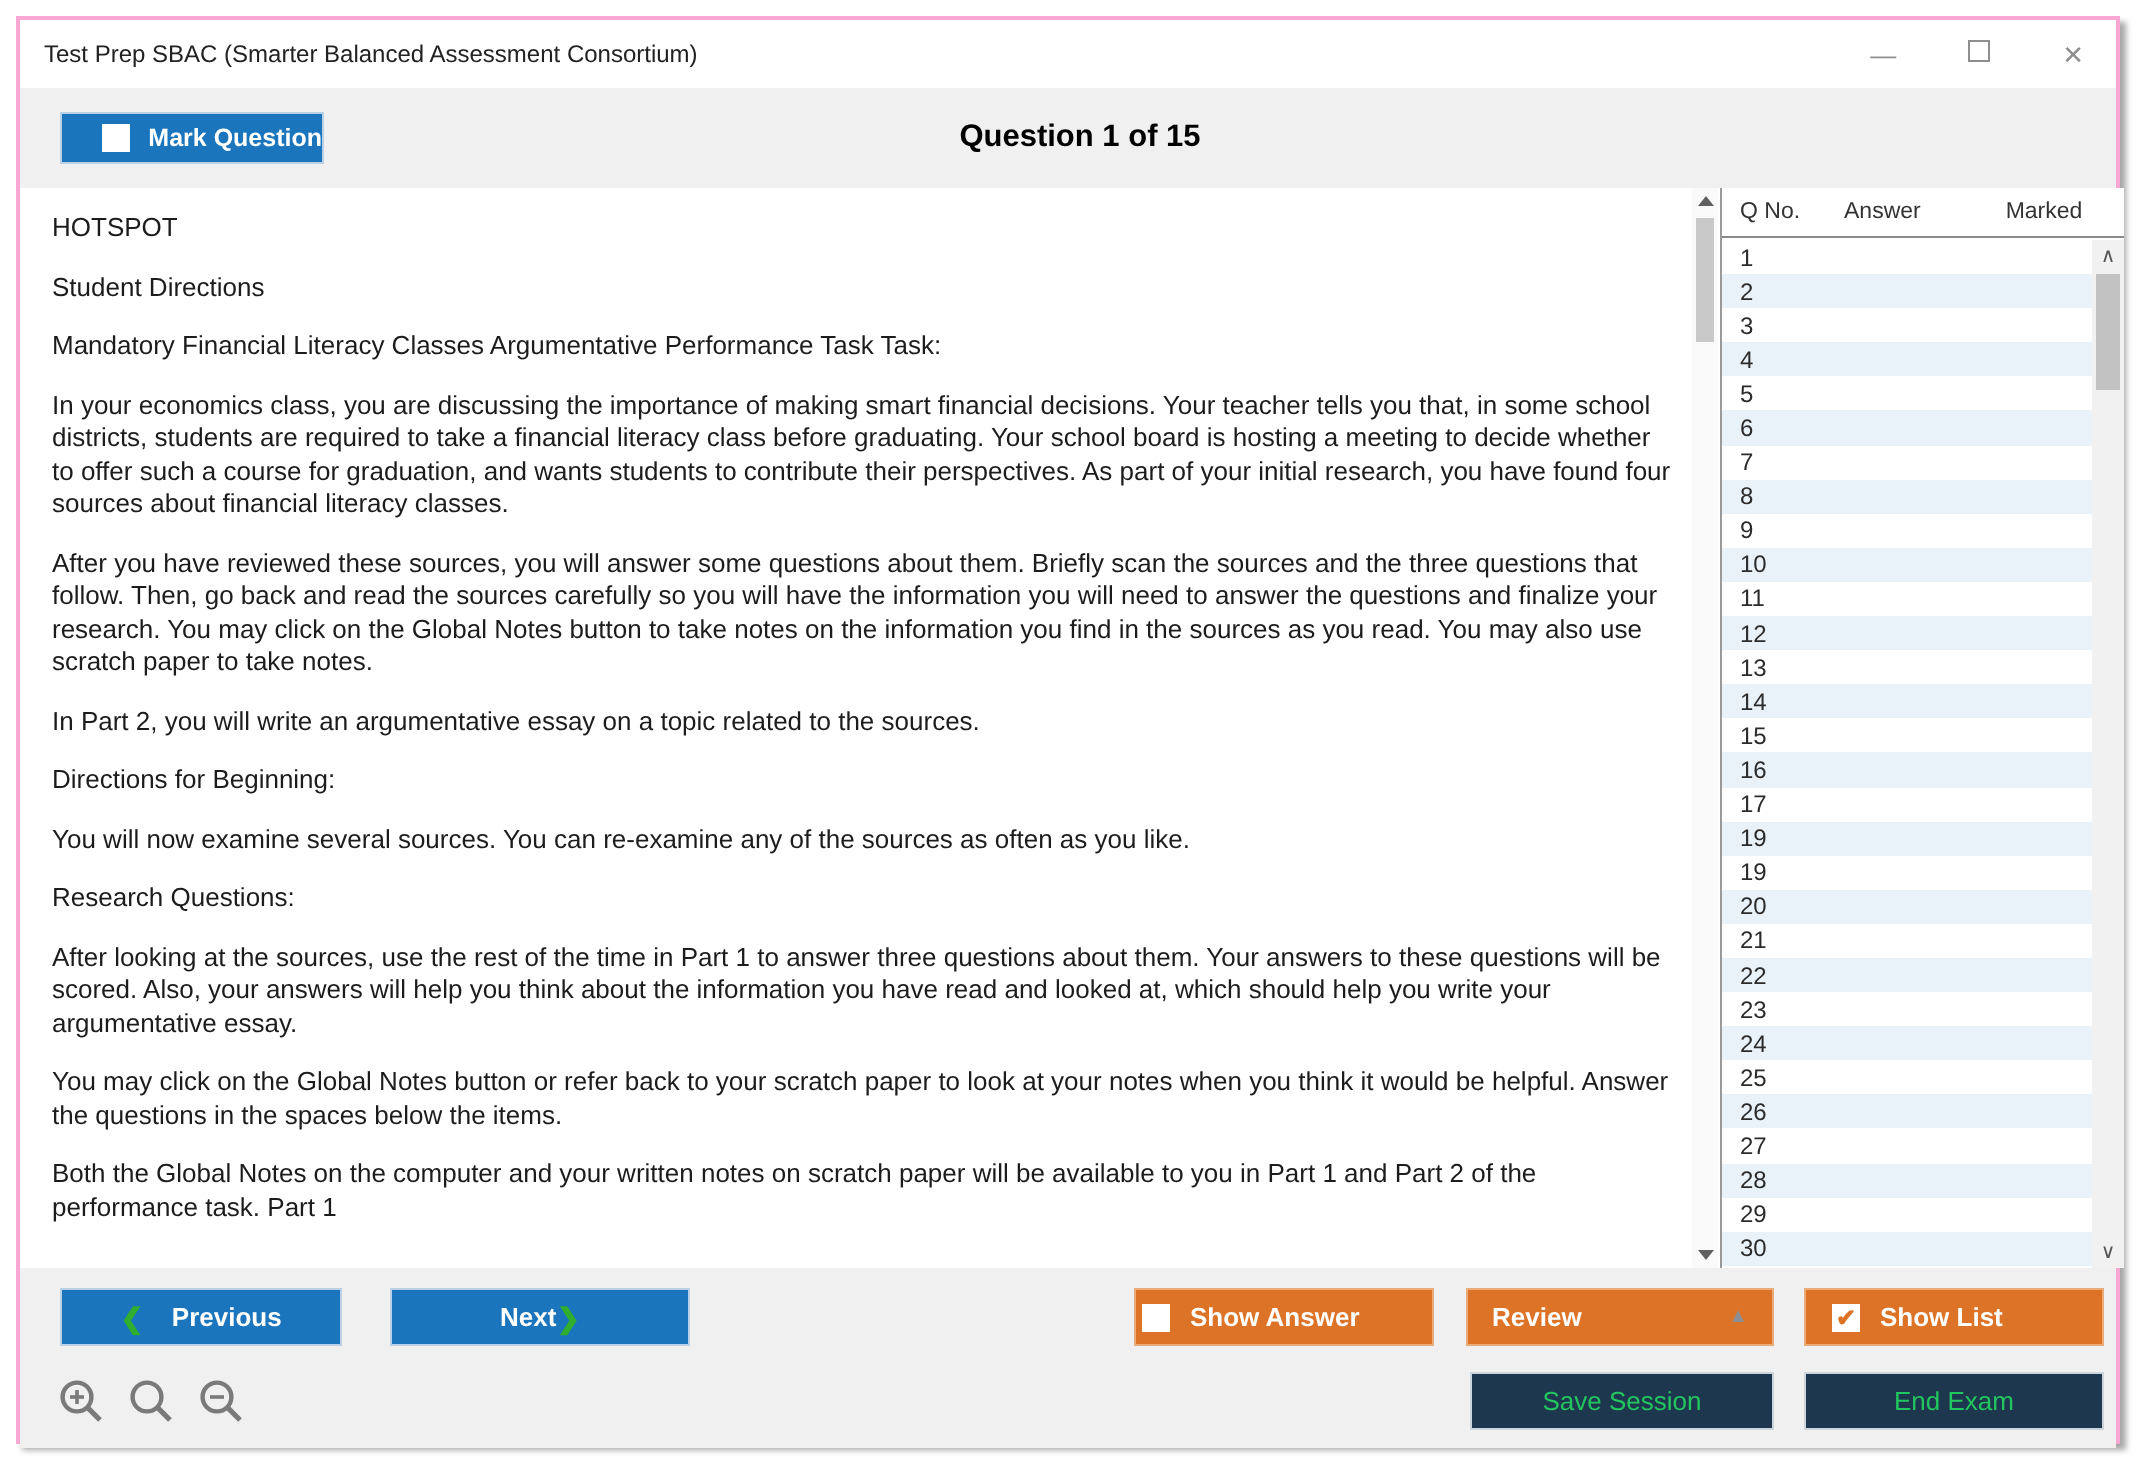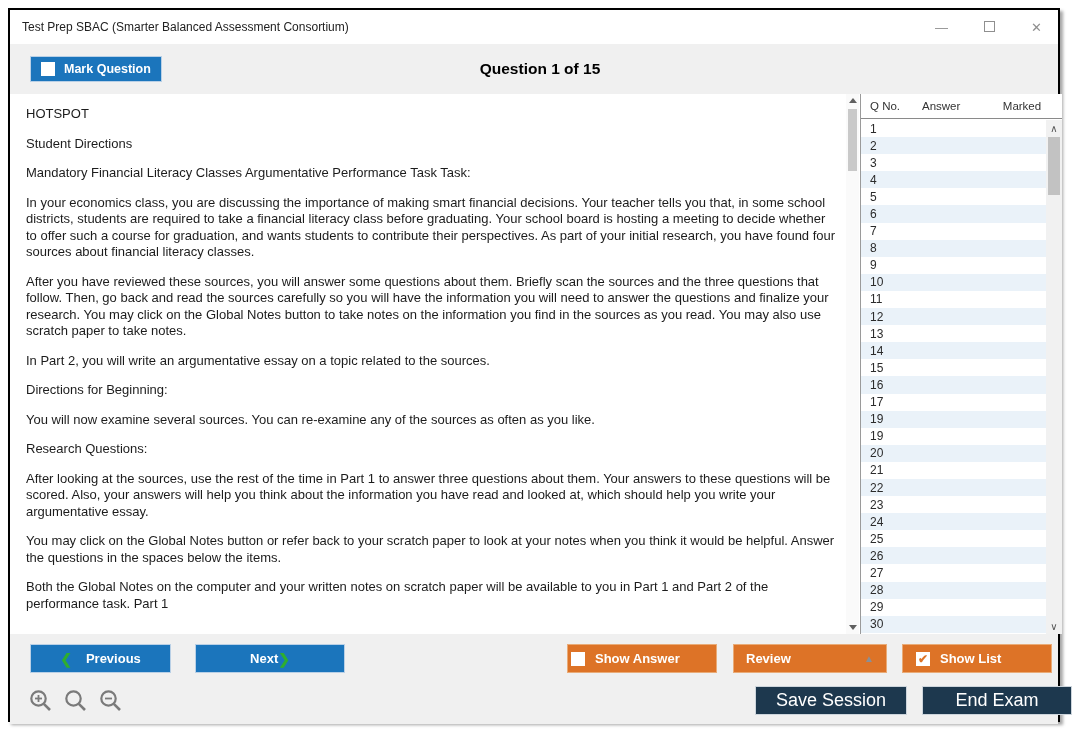--- a/index.html
+++ b/index.html
@@ -1,34 +1,34 @@
 <!DOCTYPE html>
 <html><head>
 <meta charset="utf-8">
 <style>
   * { margin:0; padding:0; box-sizing:border-box; }
   html,body { width:1075px; height:735px; background:#ffffff; font-family:"Liberation Sans", sans-serif; overflow:hidden; }
   .window {
     position:absolute; left:8px; top:8px; width:1052px; height:714px;
-    background:#fff; border:2px solid #000000;
+    background:#fff; border:2px solid #f9a8d4;
     box-shadow:3px 3px 3px rgba(0,0,0,0.35);
   }
   
   .titlebar { position:absolute; left:0; top:0; width:100%; height:34px; background:#fff; display:flex; align-items:center; }
   .titlebar .title { padding-left:12px; font-size:12px; color:#222; }
   .win-controls { position:absolute; right:16px; top:0; height:34px; display:flex; align-items:center; gap:36px; color:#8f8f8f; }
   .win-controls .glyph { font-size:13px; line-height:1; cursor:default; }
   .maxbox { width:11px; height:11px; border:1px solid #8f8f8f; display:inline-block; }
   
   .headband { position:absolute; left:0; top:34px; width:100%; height:50px; background:#f0f0f0; }
   .btn { display:flex; align-items:center; justify-content:center; cursor:pointer; }
   .btn-blue  { background:#1b75bc; border:1px solid #b9d0e6; color:#fff; font-weight:bold; font-size:13px; }
   .btn-orange{ background:#dd7327; border:1px solid #e9ab77; color:#fff; font-weight:bold; font-size:13px; }
-  .btn-dark  { background:#1d384e; border:1px solid #cdd5dc; color:#ffffff; font-size:18px;margin-left:20px; }
-  .mark-btn { position:absolute; left:20px; top:12px; width:132px; height:26px; font-size:12.5px; justify-content:flex-start; padding-left:10px; gap:9px; }
+  .btn-dark  { background:#1d384e; border:1px solid #cdd5dc; color:#22c55e; font-size:13px; }
+  .mark-btn { position:absolute; left:20px; top:12px; width:132px; height:26px; font-size:12.5px; justify-content:flex-end; padding-left:10px; gap:9px; }
   .cb { width:14px; height:14px; background:#fff; display:inline-flex; align-items:center; justify-content:center; flex:0 0 auto; }
   .cb .chk { color:#dd7327; font-size:12px; font-weight:bold; line-height:1; }
   .q-counter { position:absolute; left:0; top:0; width:100%; height:50px; display:flex; align-items:center; justify-content:center; font-size:15.5px; font-weight:bold; color:#000;padding-left:12px; }
   
   .main { position:absolute; left:0; top:84px; width:100%; height:540px; background:#fff; }
   .content { position:absolute; left:0; top:0; width:836px; height:540px; overflow:hidden; padding:12px 10px 6px 16px; }
   .content p { font-size:13px; line-height:16.5px; color:#1c1c1c; margin-bottom:13px; }
   
   .vscroll { position:absolute; top:0; width:13px; background:#fafafa; }
   .vscroll.content-sb { left:836px; height:540px; }

